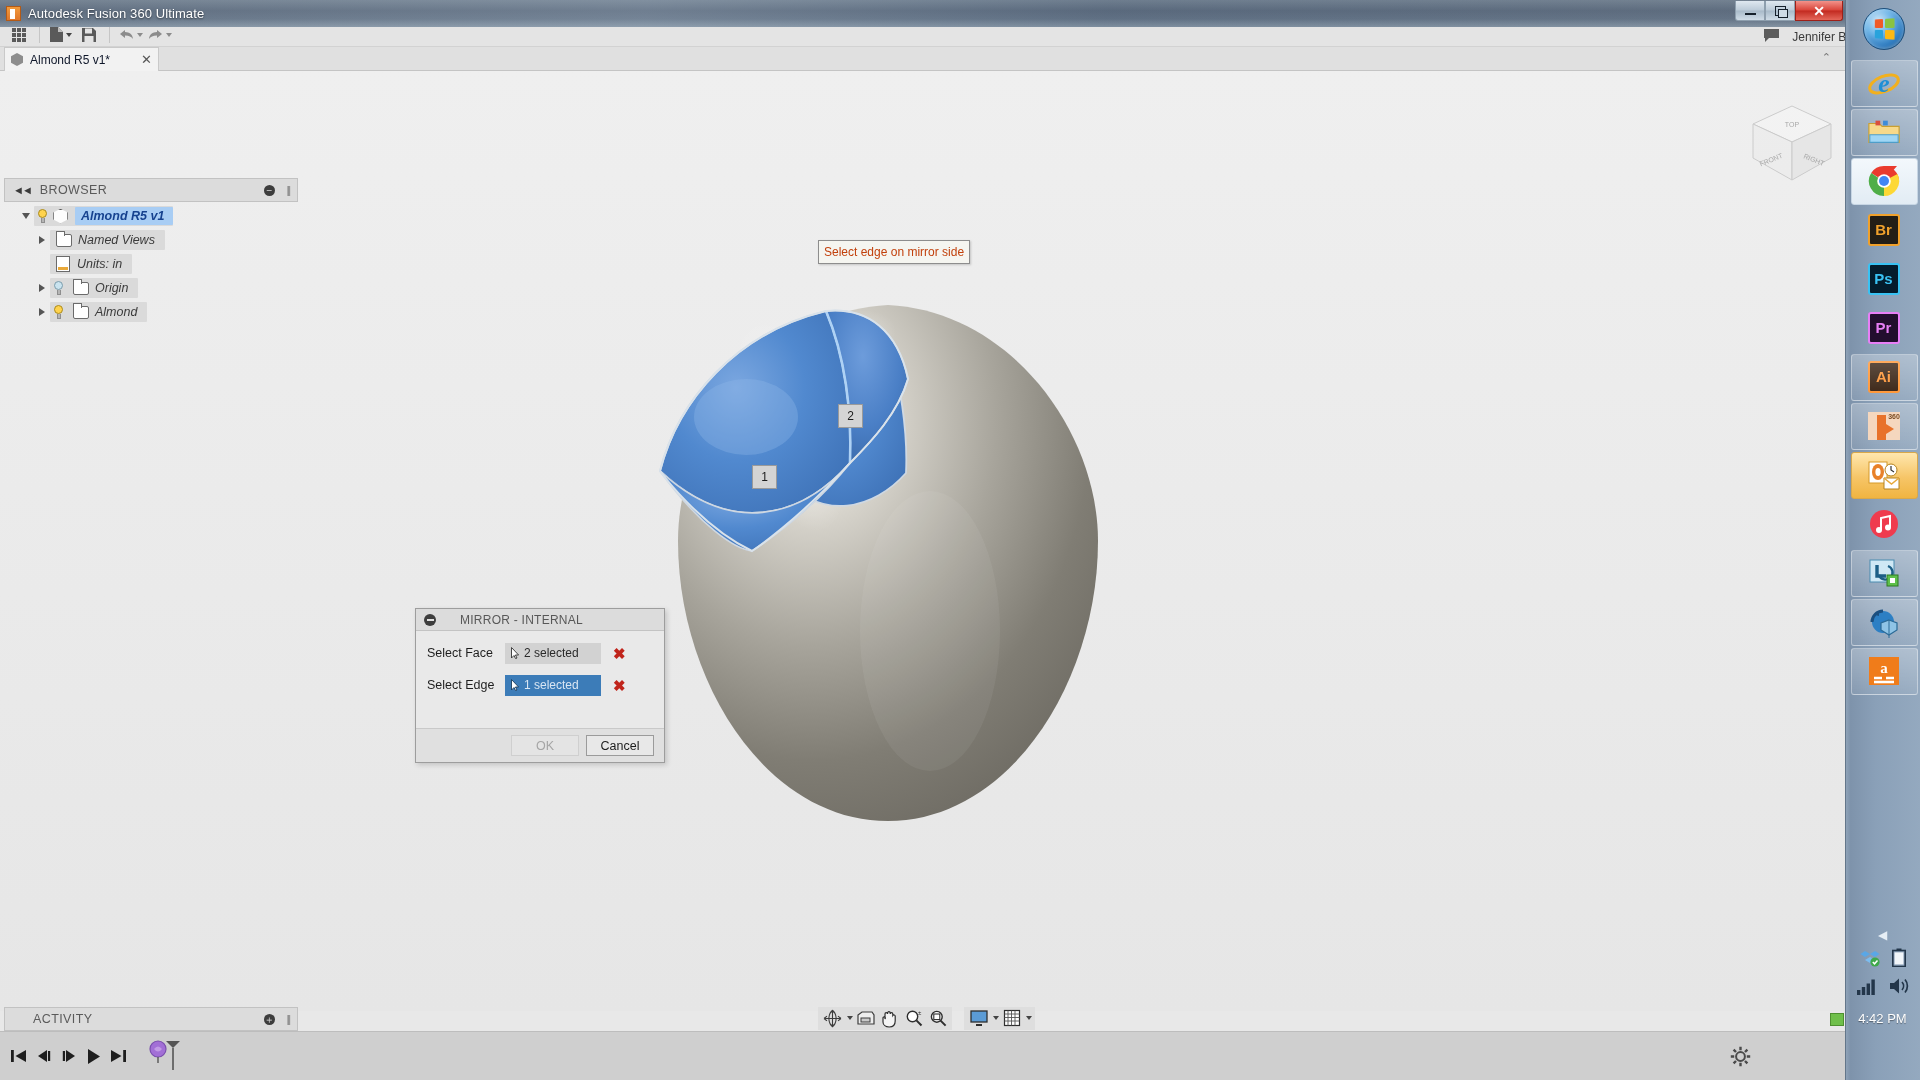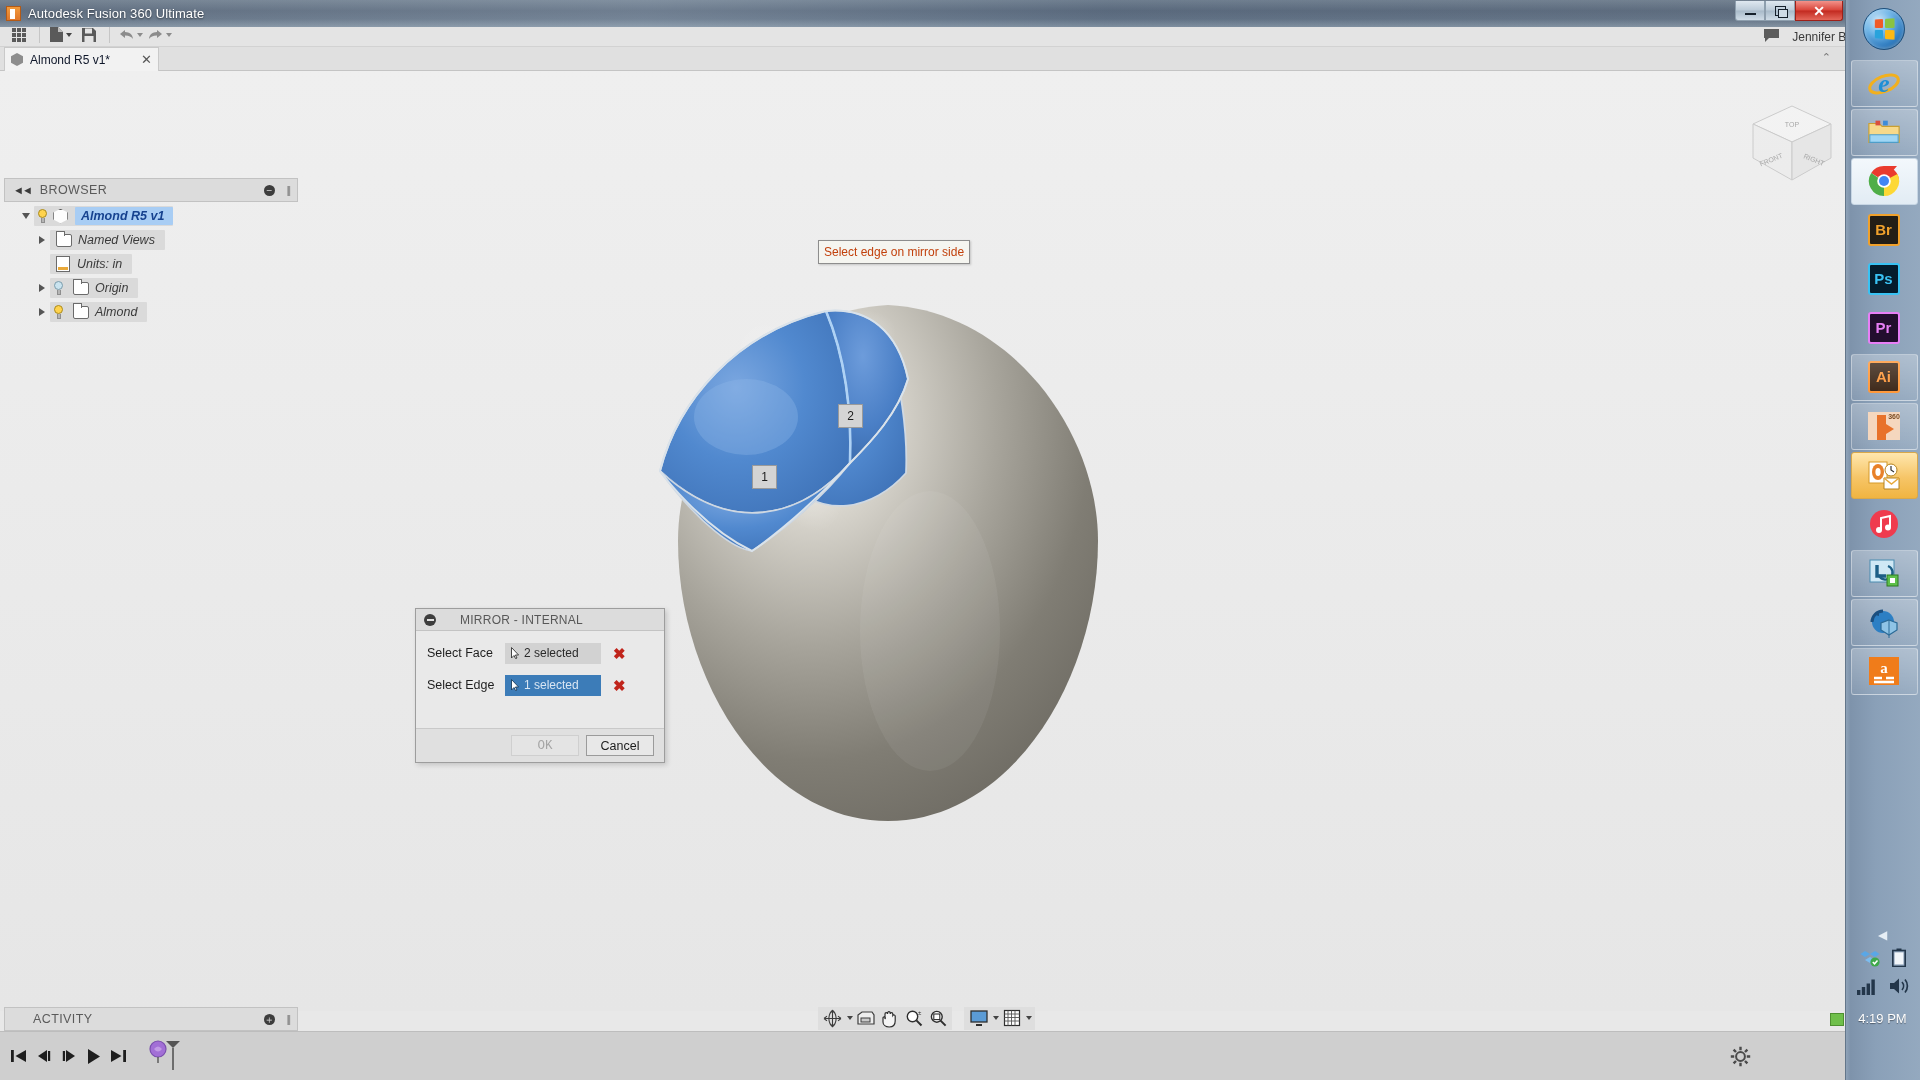--- a/index.html
+++ b/index.html
@@ -201,21 +201,21 @@
     width:9px; height:12px; flex:none; position:relative;
   }
   .cursor-gl svg { position:absolute; left:0; top:0; }
   .redx { color:#c0241b; font-size:15px; font-weight:bold; margin-left:12px; cursor:pointer; line-height:1; }
   .dlg-foot {
     height:34px; background:#e0e0e0; border-top:1px solid #c9c9c9;
     display:flex; align-items:center; justify-content:flex-end; gap:7px; padding-right:10px;
   }
   .dbtn { height:21px; min-width:68px; font-size:12.5px; display:flex; align-items:center; justify-content:center;
     border:1px solid #9b9b9b; background:#e8e8e8; color:#1c1c1c; }
-  .dbtn.disabled { color:#a5a5a5; border-color:#cfcfcf; background:#e4e4e4;font-family:Liberation Mono, monospace; }
+  .dbtn.disabled { color:#a5a5a5; border-color:#cfcfcf; background:#e4e4e4; }
 
   
   .viewcube { position:absolute; left:1745px; top:100px; width:95px; height:90px; z-index:8; }
 
   
   .navbar {
     position:absolute; left:818px; top:1006px; height:24px;
     display:flex; align-items:center; gap:2px; z-index:10;
   }
   .nav-group { display:flex; align-items:center; background:#dedede; height:23px; padding:0 3px; gap:1px; }
@@ -1026,15 +1026,15 @@
         </svg>
       </span>
       <span>
         <svg width="20" height="18" viewBox="0 0 20 18">
           <path d="M1 6 h4 L10 1.5 v15 L5 12 H1z" fill="#23364a"></path>
           <path d="M13 5 a6 6 0 010 8" fill="none" stroke="#23364a" stroke-width="1.7"></path>
           <path d="M16 2.5 a10 10 0 010 13" fill="none" stroke="#23364a" stroke-width="1.7"></path>
         </svg>
       </span>
     </div>
-    <span class="tray-time">4:19 PM</span>
+    <span class="tray-time">4:42 PM</span>
   </div>
 </div>
 
 </body></html>

